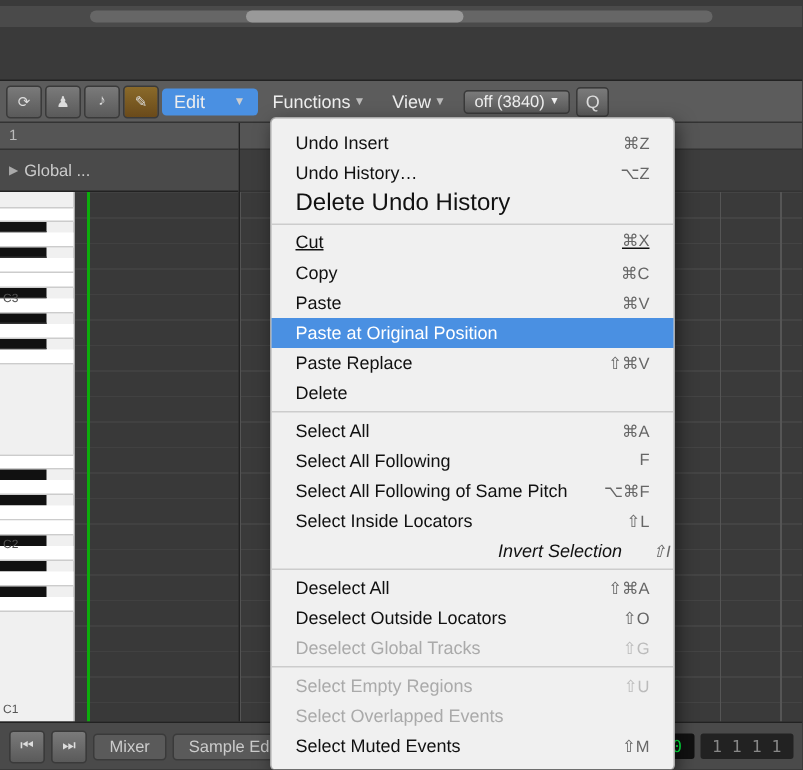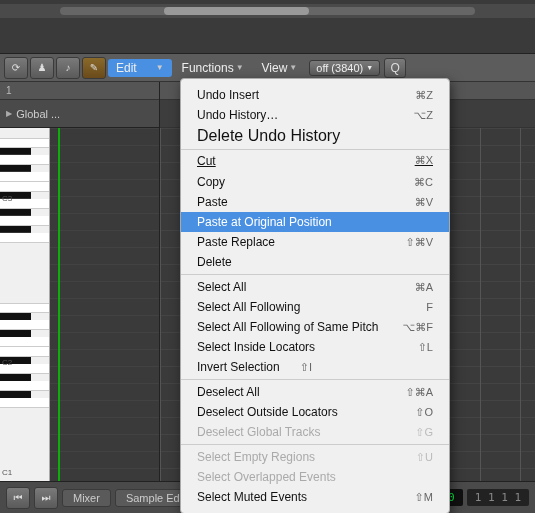--- a/index.html
+++ b/index.html
@@ -192,21 +192,21 @@
           <span style="color:#666;font-size:11px;margin-left:20px;">F</span>
         </div>
         <div style="display:flex;align-items:center;justify-content:space-between;padding:2px 16px;color:#111;font-size:12px;cursor:pointer;min-height:20px;">
           <span>Select All Following of Same Pitch</span>
           <span style="color:#666;font-size:11px;margin-left:20px;">⌥⌘F</span>
         </div>
         <div style="display:flex;align-items:center;justify-content:space-between;padding:2px 16px;color:#111;font-size:12px;cursor:pointer;min-height:20px;">
           <span>Select Inside Locators</span>
           <span style="color:#666;font-size:11px;margin-left:20px;">⇧L</span>
         </div>
-        <div style="display:flex;align-items:center;justify-content:flex-start;padding:2px 16px;color:#111;font-size:12px;cursor:pointer;min-height:20px;">
+        <div style="display:flex;align-items:center;justify-content:flex-end;padding:2px 2px;color:#111;font-size:12px;cursor:pointer;min-height:20px;font-style:italic;">
           <span>Invert Selection</span>
           <span style="color:#666;font-size:11px;margin-left:20px;">⇧I</span>
         </div>
       </div>
 
       <div style="border-bottom:1px solid #ccc;padding:2px 0;">
         <div style="display:flex;align-items:center;justify-content:space-between;padding:2px 16px;color:#111;font-size:12px;cursor:pointer;min-height:20px;">
           <span>Deselect All</span>
           <span style="color:#666;font-size:11px;margin-left:20px;">⇧⌘A</span>
         </div>

